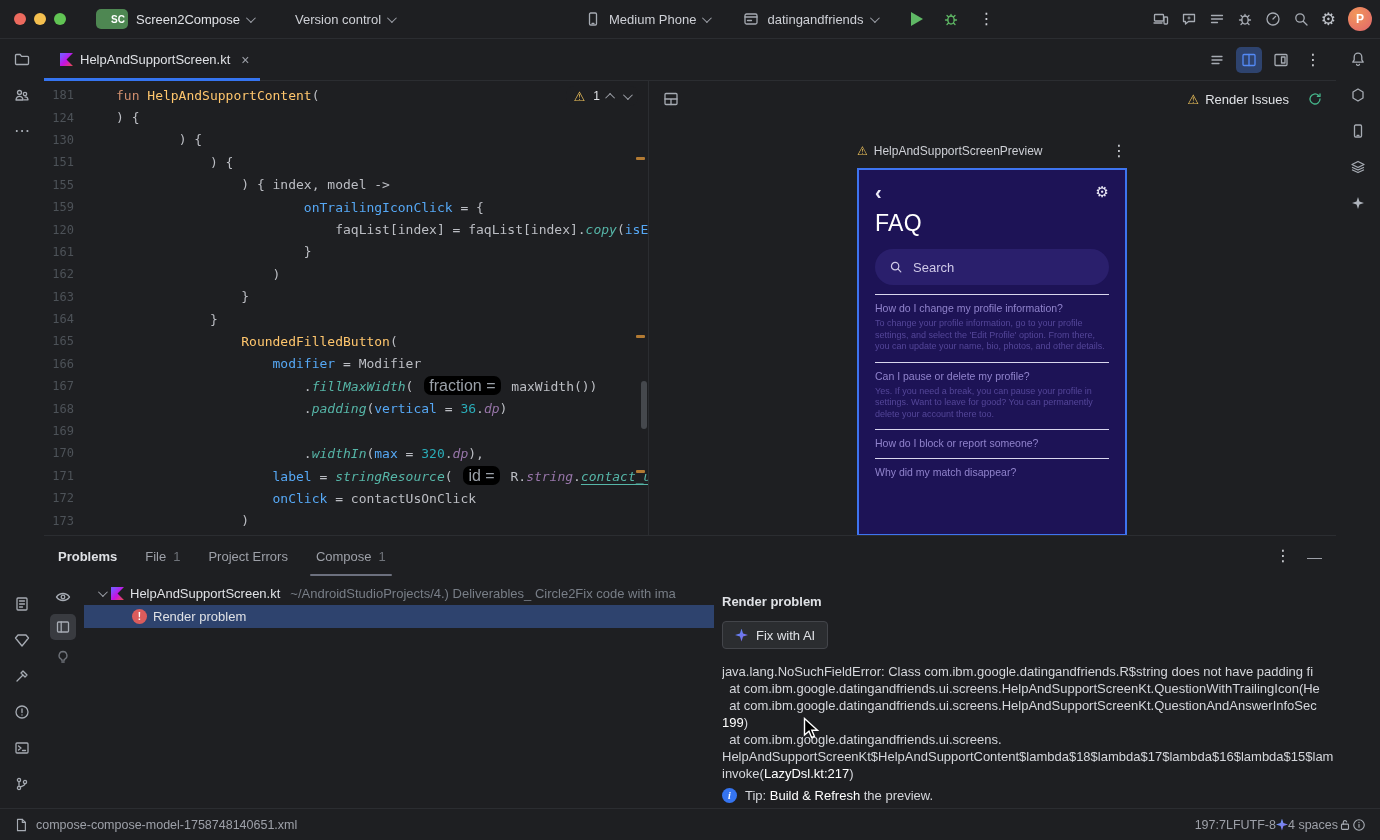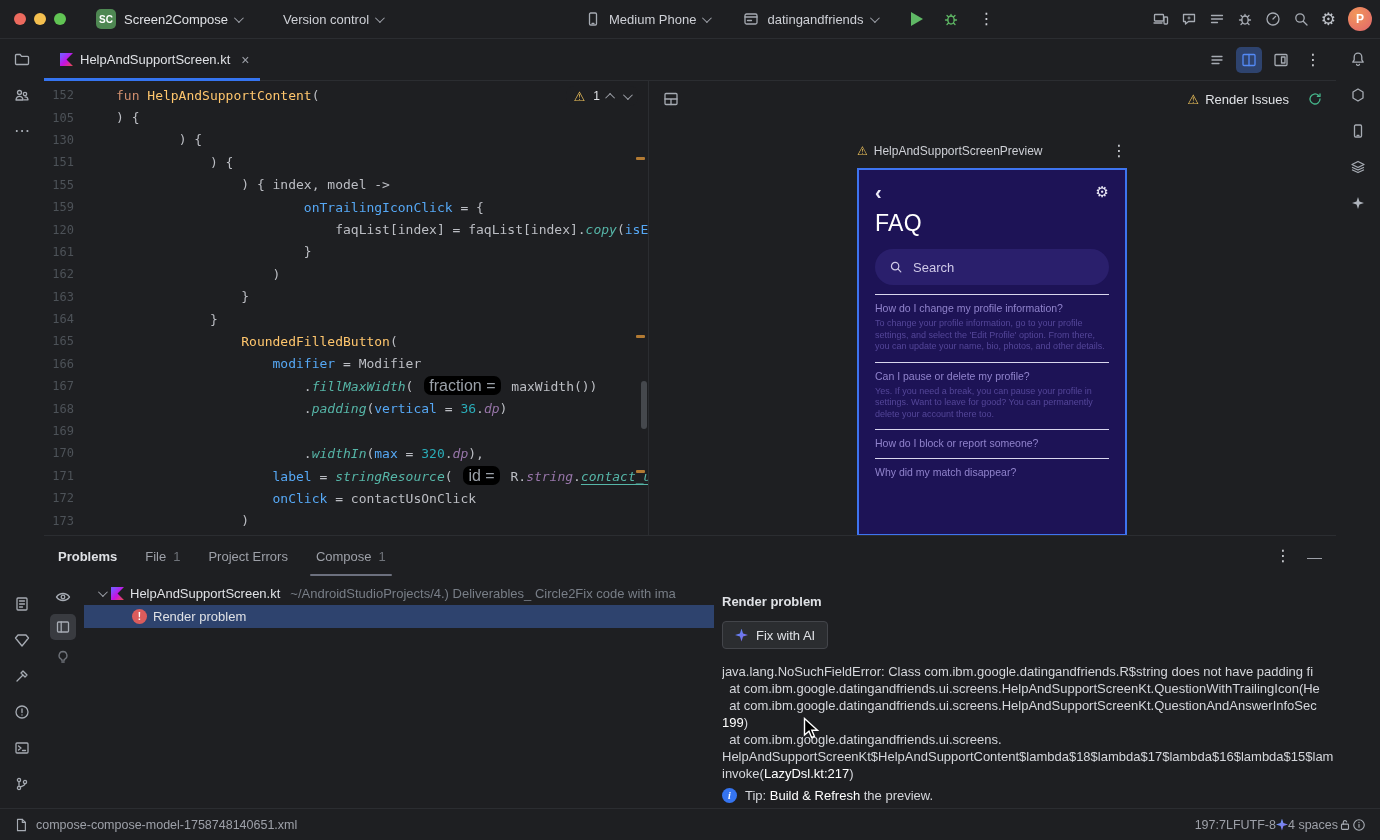--- a/index.html
+++ b/index.html
@@ -10,21 +10,21 @@
   .glyphfont{font-family:"DejaVu Sans",sans-serif;}
   svg.ic{stroke:#A6ABB3;fill:none;stroke-width:1.3;stroke-linecap:round;stroke-linejoin:round;width:16px;height:16px;display:block;}
 
   
   .titlebar{position:absolute;top:0;left:0;right:0;height:38px;display:flex;align-items:center;
             background:#1E1F22;border-bottom:1px solid #2B2D31;}
   .tb-left{display:flex;align-items:center;padding-left:14px;gap:8px;}
   .tl{width:12px;height:12px;border-radius:50%;}
   .tl.red{background:#EC6A5E}.tl.yellow{background:#F4BF4F}.tl.green{background:#61C454}
   .app-badge{width:20px;height:20px;border-radius:5px;background:#4E8752;color:#fff;font-size:10px;font-weight:700;
-             display:flex;align-items:center;justify-content:center;margin-left:22px;}
+             display:flex;align-items:center;justify-content:center;margin-left:22px;padding-left:12px;}
   .tb-item{display:flex;align-items:center;gap:6px;color:#DFE1E5;}
   .tb-item.dim{color:#CED0D6;}
   .chv{display:inline-block;width:6px;height:6px;border-right:1.5px solid #9DA0A8;border-bottom:1.5px solid #9DA0A8;}
   .chv.down{transform:rotate(45deg) translateY(-2px);}
   .chv.up{transform:rotate(-135deg) translateY(-2px);}
   .tb-center{position:absolute;left:585px;top:0;height:38px;display:flex;align-items:center;gap:8px;}
   .gap26{width:18px;}
   .play{width:0;height:0;border-left:12px solid #5FB865;border-top:7px solid transparent;border-bottom:7px solid transparent;}
   .kebab{color:#CED0D6;font-size:16px;line-height:1;}
   .tb-right{position:absolute;right:8px;top:0;height:38px;display:flex;align-items:center;gap:12px;}
@@ -355,25 +355,25 @@
             <rect x="8.5" y="5" width="3.5" height="6"></rect>
           </svg>
       </span>
       <span class="tbtn kebab glyphfont">⋮</span>
     </div>
   </div>
 
   <div class="editor-pane">
     <div class="code-wrap">
         <div class="code-line">
-          <span class="gutter">152</span>
+          <span class="gutter">181</span>
           <span class="code-text"><span class="tok-k">fun </span><span class="tok-f">HelpAndSupportContent</span><span class="tok-t">(</span></span>
         </div>
         <div class="code-line">
-          <span class="gutter">105</span>
+          <span class="gutter">124</span>
           <span class="code-text"><span class="tok-t">) {</span></span>
         </div>
         <div class="code-line">
           <span class="gutter">130</span>
           <span class="code-text">        <span class="tok-t">) {</span></span>
         </div>
         <div class="code-line">
           <span class="gutter">151</span>
           <span class="code-text">            <span class="tok-t">) {</span></span>
         </div>

